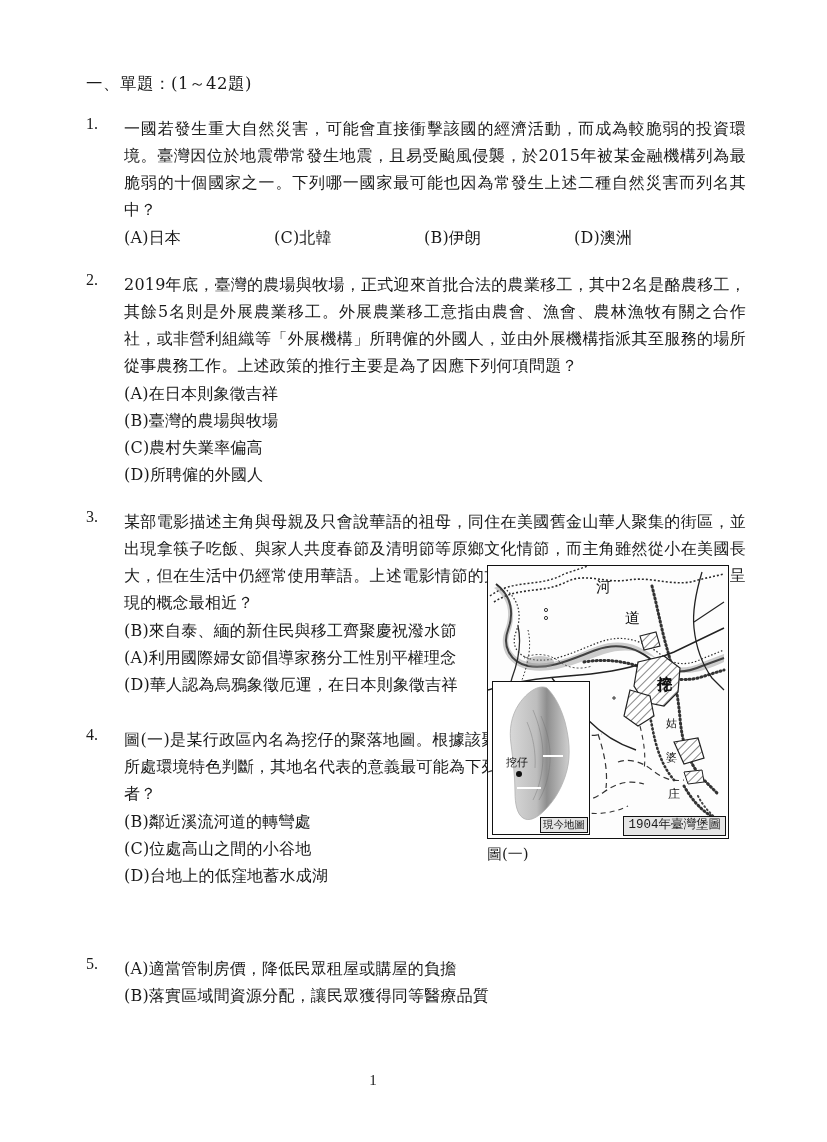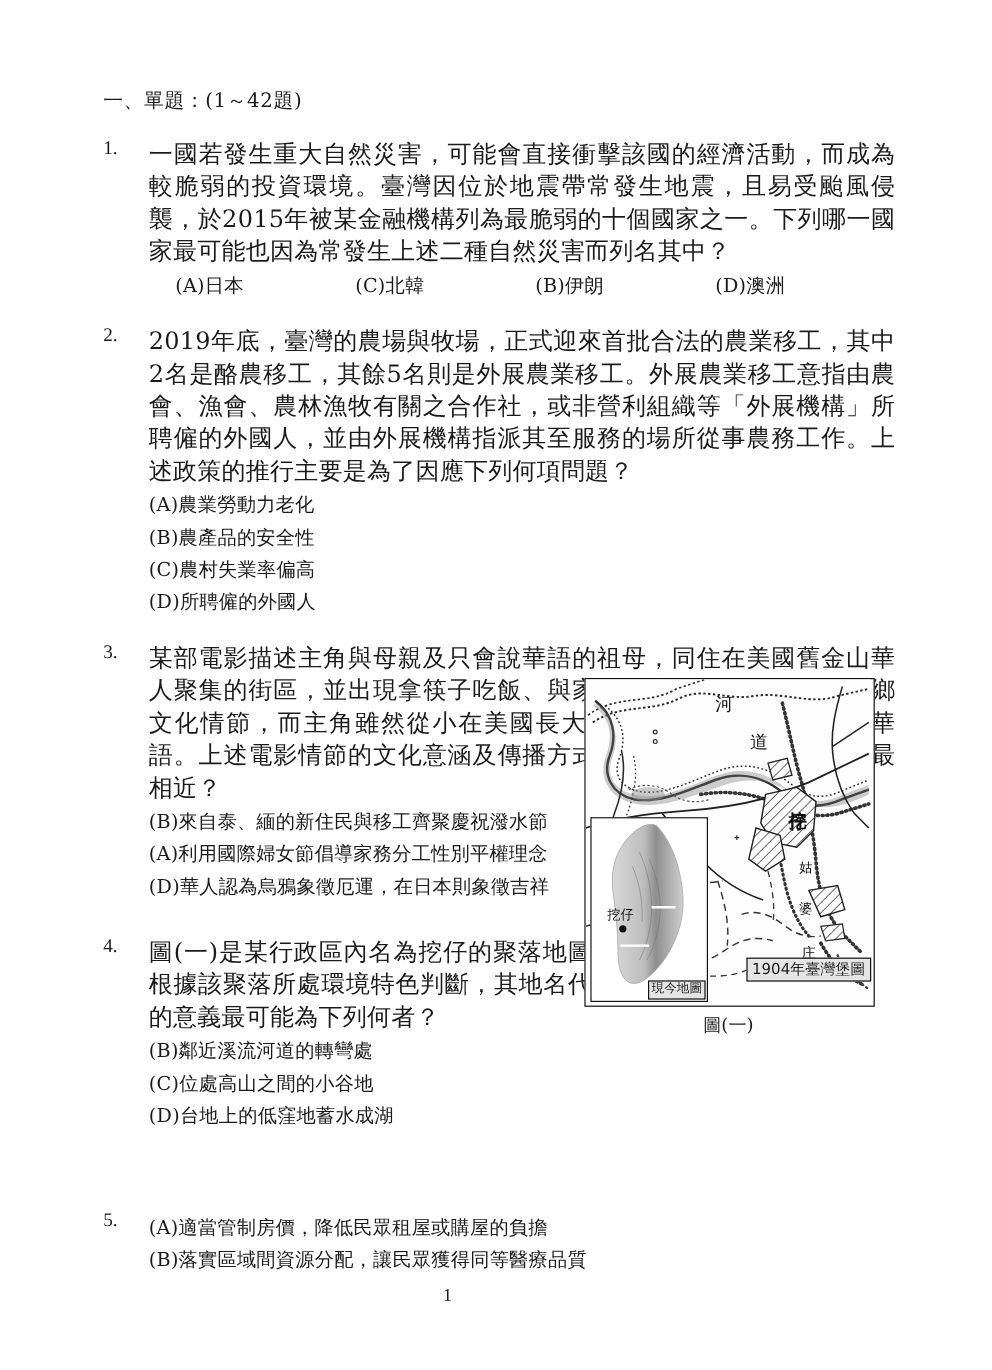--- a/index.html
+++ b/index.html
@@ -47,41 +47,40 @@
     top: 0;
     width: 30px;
     text-align: left;
     font-size: 16px;
     font-family: "Liberation Serif", "DejaVu Serif", serif;
   }
   .q-body {
     margin-left: 38px;
   }
   .stem {
-    font-size: 20px;
+    font-size: 16px;
     line-height: 27px;
     text-align: justify;
     text-justify: inter-character;
     letter-spacing: 0.2px;
   }
   .stem.narrow { width: 390px; }
 
   .opts {
     margin-top: 1px;
   }
   .opt {
     font-size: 16px;
     line-height: 27px;
     letter-spacing: 0.2px;
   }
   .opts-row {
     display: flex;
     font-size: 16px;
     line-height: 27px;
-    justify-content: flex-end;
   }
   .opts-row .opt { flex: 0 0 auto; }
   .opts-grid4 .opt { width: 320px; display: inline-block; }
   .opts-inline4 .opt { width: 150px; }
 
   
   .figure-wrap {
     position: absolute;
     left: 487px;
     top: 565px;
@@ -119,21 +118,21 @@
   .caption-box {
     position: absolute;
     background: #e5e5e5;
     border: 1.2px solid #111;
     font-size: 12.5px;
     padding: 1px 4px 2px 4px;
     line-height: 1.2;
     white-space: nowrap;
     font-family: "DejaVu Sans", "Liberation Sans", sans-serif;
   }
-  .cap-old { right: 2px; bottom: 20px; }
+  .cap-old { right: 2px; bottom: 2px; font-family: Liberation Mono, monospace; }
 
   .inset {
     position: absolute;
     left: 4px;
     bottom: 3px;
     width: 96px;
     height: 152px;
     border: 1.4px solid #111;
     background: #fff;
     overflow: hidden;
@@ -157,21 +156,20 @@
     position: absolute;
     left: 23px;
     top: 89px;
     width: 6px;
     height: 6px;
     border-radius: 50%;
     background: #111;
   }
   .fig-caption {
     margin-top: 6px;
-    text-align: center;
     font-size: 15px;
     width: 240px;
   }
 
   .page-number {
     position: absolute;
     left: 0;
     right: 0;
     top: 1072px;
     text-align: center;
@@ -199,21 +197,21 @@
           <span class="opt">(D)澳洲</span>
         </div>
       </div>
     </div>
 
     <div class="q">
       <div class="q-num">2.</div>
       <div class="q-body">
         <div class="stem">2019年底，臺灣的農場與牧場，正式迎來首批合法的農業移工，其中2名是酪農移工，其餘5名則是外展農業移工。外展農業移工意指由農會、漁會、農林漁牧有關之合作社，或非營利組織等「外展機構」所聘僱的外國人，並由外展機構指派其至服務的場所從事農務工作。上述政策的推行主要是為了因應下列何項問題？</div>
         <div class="opts opts-grid4">
-          <span class="opt">(A)農業勞動力老化</span><span class="opt">(B)農產品的安全性</span>
+          <span class="opt">(A)在日本則象徵吉祥</span><span class="opt">(B)臺灣的農場與牧場</span>
           <span class="opt">(C)農村失業率偏高</span><span class="opt">(D)所聘僱的外國人</span>
         </div>
       </div>
     </div>
 
     <div class="q">
       <div class="q-num">3.</div>
       <div class="q-body">
         <div class="stem">某部電影描述主角與母親及只會說華語的祖母，同住在美國舊金山華人聚集的街區，並出現拿筷子吃飯、與家人共度春節及清明節等原鄉文化情節，而主角雖然從小在美國長大，但在生活中仍經常使用華語。上述電影情節的文化意涵及傳播方式，與下列何者呈現的概念最相近？</div>
         <div class="opts">

